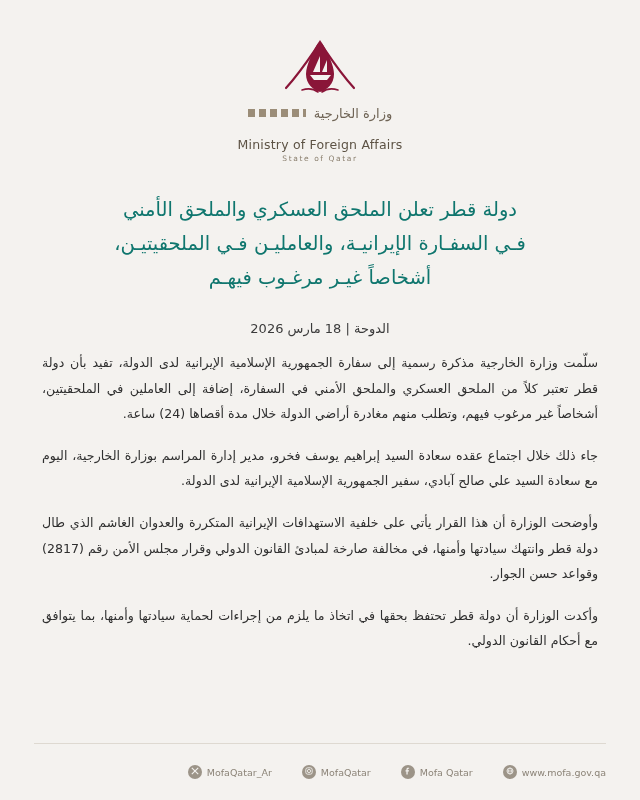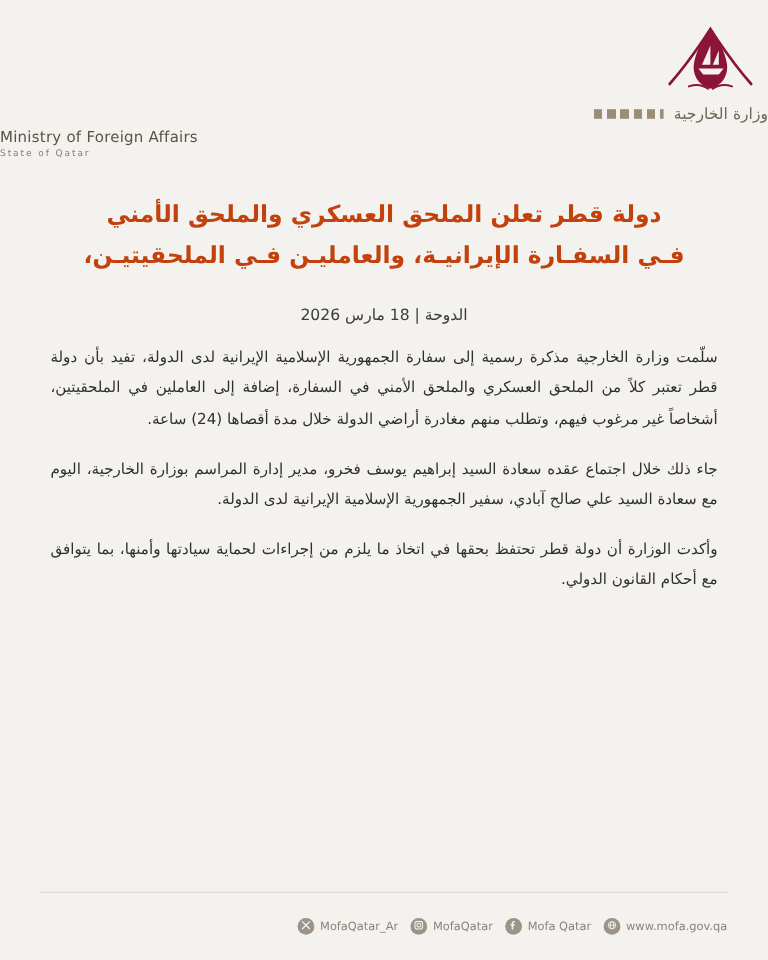--- a/index.html
+++ b/index.html
@@ -18,23 +18,24 @@
     width: 640px;
     height: 800px;
     background: #f4f2ef;
     box-sizing: border-box;
     display: flex;
     flex-direction: column;
   }
 
   
   .header {
-    padding-top: 14px;
+    padding-top: 32px;
     display: flex;
     flex-direction: column;
+    align-items: center;
   }
   .emblem {
     width: 96px;
     height: 66px;
     position: relative;
   }
   .emblem svg { display: block; }
 
   .ministry-ar {
     margin-top: 8px;
@@ -49,42 +50,42 @@
   .ministry-ar .dashes {
     display: inline-block;
     width: 58px;
     height: 8px;
     background:
       repeating-linear-gradient(to right,
         #9b8d78 0 7px, transparent 7px 11px);
     margin-bottom: 2px;
   }
   .ministry-en {
-    margin-top: 3px;
+    margin-top: 16px;
     font-size: 12.5px;
     color: #5d5345;
     letter-spacing: 0.2px;
     direction: ltr;
   }
   .state-en {
     margin-top: 2px;
     font-size: 7.5px;
     color: #8a7f6e;
     letter-spacing: 1.6px;
     direction: ltr;
   }
 
   
   .title {
     margin: 30px 42px 0 42px;
     text-align: center;
-    color: #c2410c;
+    color: #0f766e;
     font-size: 19.5px;
     line-height: 1.75;
-    font-weight: bold;
+    font-weight: normal;
     letter-spacing: 0.5px;
     direction: rtl;
   }
   .title .line { display: block; }
 
   
   .dateline {
     margin: 26px 42px 0 42px;
     text-align: center;
     color: #3b3b3b;
@@ -117,21 +118,21 @@
     height: 56px;
     padding: 0 34px;
     display: flex;
     align-items: center;
     justify-content: space-between;
     direction: rtl;
   }
   .social {
     display: flex;
     align-items: center;
-    gap: 10px;
+    gap: 30px;
     direction: ltr;
   }
   .social .item {
     display: flex;
     align-items: center;
     gap: 5px;
     color: #8c8478;
     font-size: 9.5px;
     white-space: nowrap;
   }
@@ -189,27 +190,29 @@
       <span class="dashes"></span>
     </div>
 
     <div class="ministry-en">Ministry of Foreign Affairs</div>
     <div class="state-en">State of Qatar</div>
   </div>
 
   <h1 class="title">
     <span class="line">دولة قطر تعلن الملحق العسكري والملحق الأمني</span>
     <span class="line">فـي السفـارة الإيرانيـة، والعامليـن فـي الملحقيتيـن،</span>
+    <span class="line">أشخاصاً غيـر مرغـوب فيهـم</span>
   </h1>
 
   <div class="dateline">الدوحة | 18 مارس 2026</div>
 
   <div class="body">
     <p>سلّمت وزارة الخارجية مذكرة رسمية إلى سفارة الجمهورية الإسلامية الإيرانية لدى الدولة، تفيد بأن دولة قطر تعتبر كلاً من الملحق العسكري والملحق الأمني في السفارة، إضافة إلى العاملين في الملحقيتين، أشخاصاً غير مرغوب فيهم، وتطلب منهم مغادرة أراضي الدولة خلال مدة أقصاها (24) ساعة.</p>
     <p>جاء ذلك خلال اجتماع عقده سعادة السيد إبراهيم يوسف فخرو، مدير إدارة المراسم بوزارة الخارجية، اليوم مع سعادة السيد علي صالح آبادي، سفير الجمهورية الإسلامية الإيرانية لدى الدولة.</p>
+    <p>وأوضحت الوزارة أن هذا القرار يأتي على خلفية الاستهدافات الإيرانية المتكررة والعدوان الغاشم الذي طال دولة قطر وانتهك سيادتها وأمنها، في مخالفة صارخة لمبادئ القانون الدولي وقرار مجلس الأمن رقم (2817) وقواعد حسن الجوار.</p>
     <p>وأكدت الوزارة أن دولة قطر تحتفظ بحقها في اتخاذ ما يلزم من إجراءات لحماية سيادتها وأمنها، بما يتوافق مع أحكام القانون الدولي.</p>
   </div>
 
   <div class="footer-rule"></div>
 
   <div class="footer">
 
     <div class="social">
 
       <div class="item">

